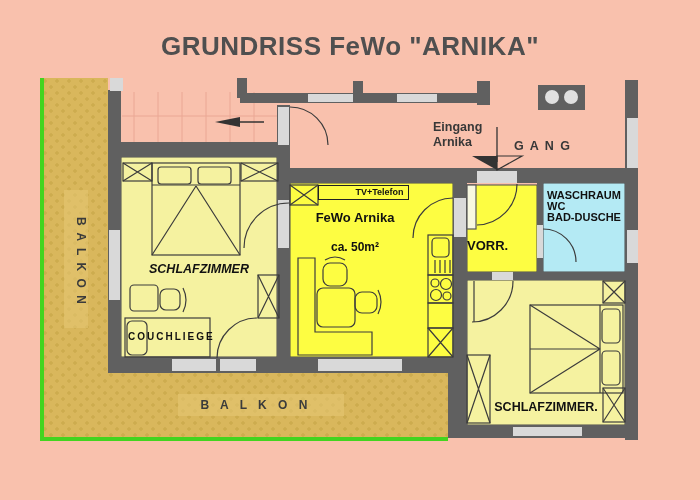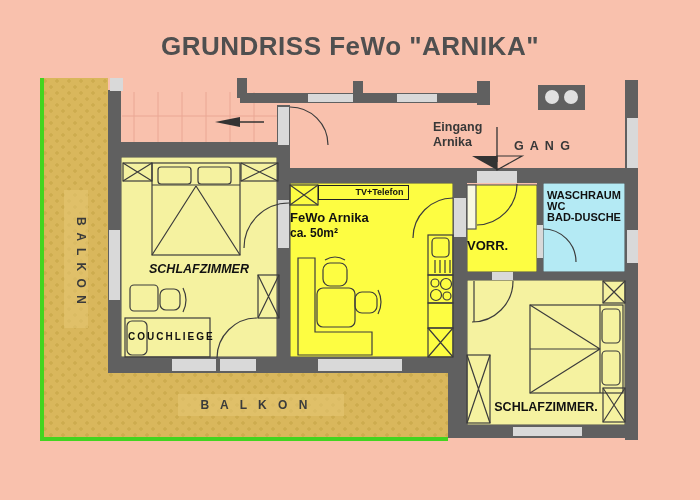--- a/index.html
+++ b/index.html
@@ -11,23 +11,23 @@
   .eingang{left:433px;top:120px;font-size:12.5px;line-height:15px;color:#383838;}
   .gang{left:514px;top:139px;font-size:12.5px;letter-spacing:1.5px;color:#383838;}
   .balkon-left{left:62px;top:196px;width:26px;height:130px;writing-mode:vertical-rl;text-orientation:mixed;
                font-size:12px;letter-spacing:2px;color:#3b3b3b;text-align:center;}
   .balkon-bottom{left:150px;width:212px;top:398px;text-align:center;font-size:12px;letter-spacing:4px;color:#3b3b3b;}
   .schlaf1{left:121px;width:156px;top:262px;text-align:center;font-size:12.5px;color:#111;font-style:italic;}
   .schlaf2{left:467px;width:158px;top:400px;text-align:center;font-size:12.5px;color:#111;}
   .couch{left:128px;top:331px;font-size:10px;letter-spacing:2px;color:#111;}
   .tvbox{left:318px;top:185px;width:57px;height:13px;border:1.2px solid #222;text-align:center;
          font-size:9px;line-height:13px;color:#111;background:#fdfd42;padding-left:32px;}
-  .fewo{left:290px;width:130px;top:210px;text-align:left;color:#111;}
+  .fewo{left:290px;width:130px;top:210px;text-align:center;color:#111;}
   .fewo .l1{font-size:13px;}
-  .fewo .l2{font-size:12px;margin-top:1px;}
+  .fewo .l2{font-size:12px;margin-top:15px;}
   .fewo .l3{font-size:14px;margin-top:3px;}
   .vorr{left:467px;width:89px;top:238px;text-align:left;font-size:13px;color:#111;}
   .wasch{left:547px;top:190px;font-size:11px;line-height:11px;color:#111;}
 </style>
 </head>
 <body>
 
 <div class="plan">
 
   <svg width="700" height="500" viewBox="0 0 700 500">

